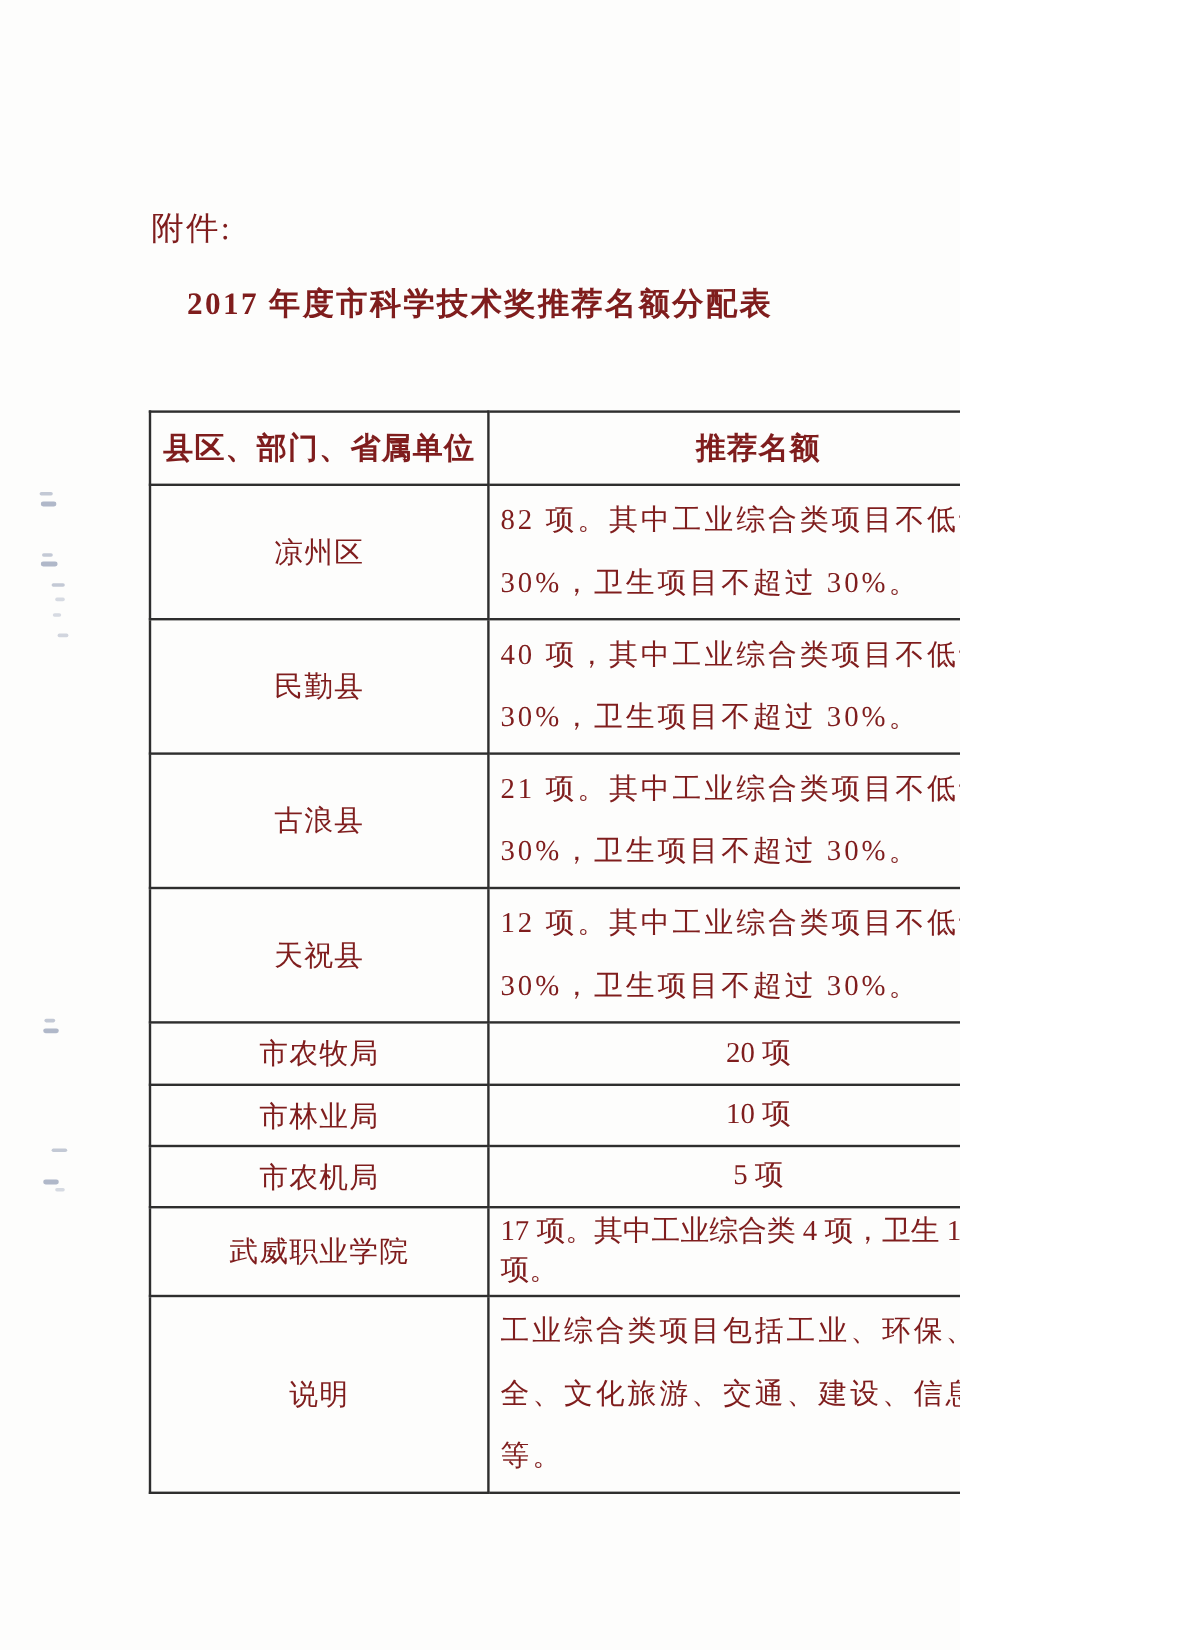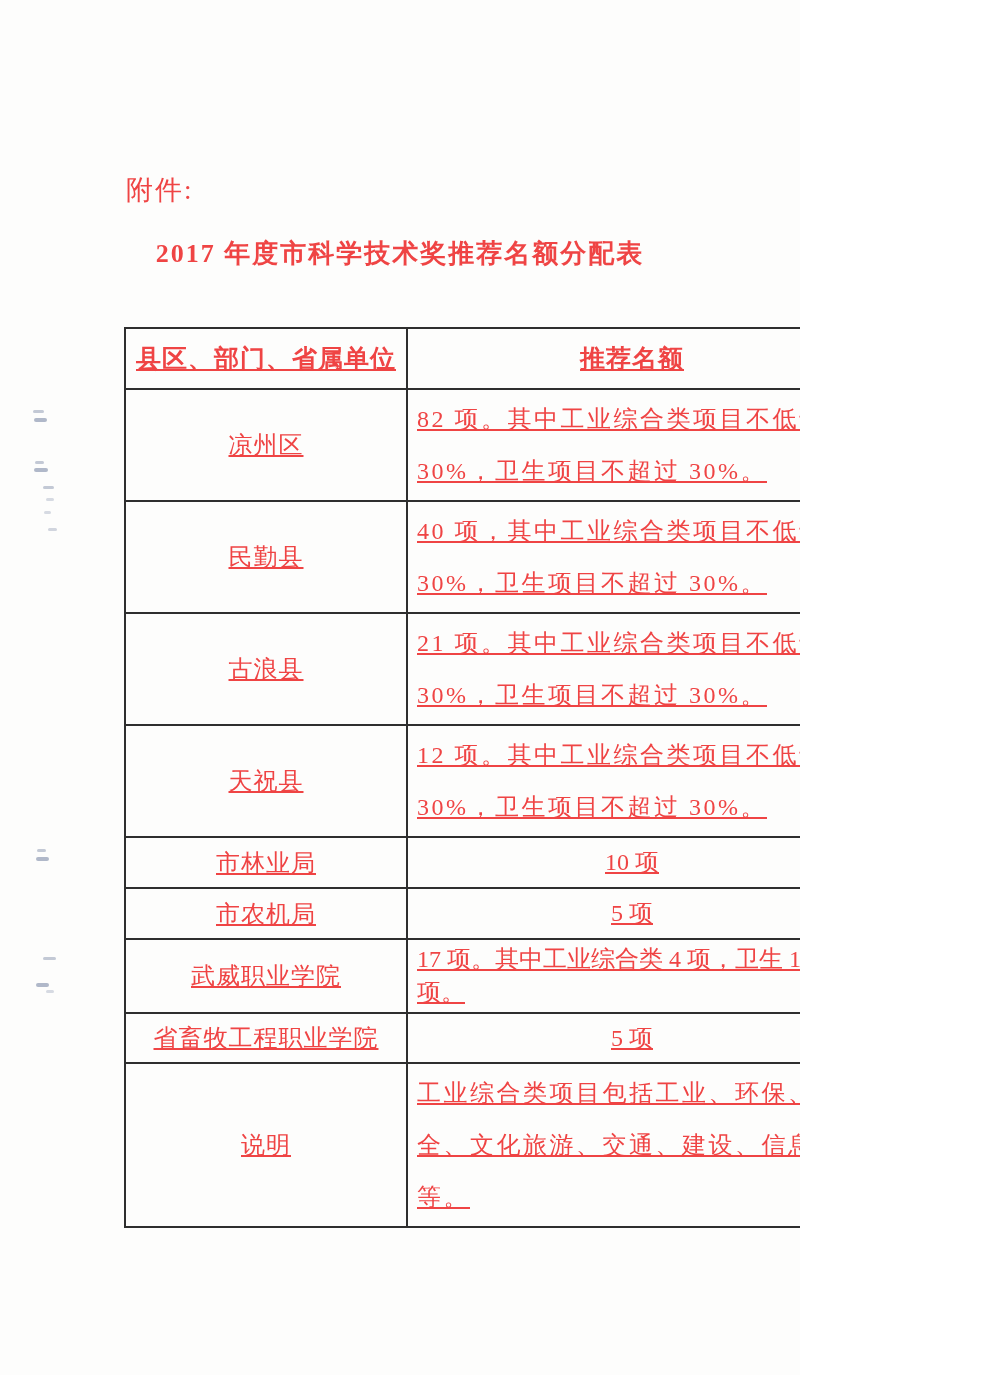--- a/index.html
+++ b/index.html
@@ -2,21 +2,21 @@
 <html><head>
 <meta charset="utf-8">
 <style>
   html, body { margin: 0; padding: 0; background: #ffffff; }
   .page {
     position: relative;
     width: 800px;
     height: 1375px;
     background: #fdfdfc;
     font-family: "Liberation Serif", "DejaVu Serif", serif;
-    color: #ef4444;
+    color: #7f1d1d;
     overflow: hidden;
   }
   .attachment {
     position: absolute;
     left: 126px;
     top: 172px;
     font-size: 27px;
     letter-spacing: 2px;
   }
   .doc-title {
@@ -25,25 +25,24 @@
     right: 0;
     top: 236px;
     text-align: center;
     font-size: 26px;
     font-weight: bold;
     letter-spacing: 2px;
   }
   table.quota-table {
     position: absolute;
     left: 124px;
-    top: 327px;
+    top: 342px;
     width: 732px;
     border-collapse: collapse;
     table-layout: fixed;
-    text-decoration: underline;
   }
   .quota-table col.c-unit  { width: 282px; }
   .quota-table col.c-quota { width: 450px; }
   .quota-table th, .quota-table td {
     border: 2px solid #2e2e2e;
     overflow: hidden;
   }
   .quota-table thead th {
     height: 57px;
     font-size: 25px;
@@ -112,35 +111,35 @@
           <td class="quota long note">40 项，其中工业综合类项目不低于 30%，卫生项目不超过 30%。</td>
         </tr>
         <tr style="height: 66px;">
           <td class="unit">古浪县</td>
           <td class="quota long note">21 项。其中工业综合类项目不低于 30%，卫生项目不超过 30%。</td>
         </tr>
         <tr style="height: 66px;">
           <td class="unit">天祝县</td>
           <td class="quota long note">12 项。其中工业综合类项目不低于 30%，卫生项目不超过 30%。</td>
         </tr>
+        <tr style="height: 52px;">
+          <td class="unit">市农牧局</td>
+          <td class="quota">20 项</td>
+        </tr>
         <tr style="height: 51px;">
           <td class="unit">市林业局</td>
           <td class="quota">10 项</td>
         </tr>
         <tr style="height: 51px;">
           <td class="unit">市农机局</td>
           <td class="quota">5 项</td>
         </tr>
         <tr style="height: 52px;">
           <td class="unit">武威职业学院</td>
           <td class="quota long">17 项。其中工业综合类 4 项，卫生 13 项。</td>
-        </tr>
-        <tr style="height: 50px;">
-          <td class="unit">省畜牧工程职业学院</td>
-          <td class="quota">5 项</td>
         </tr>
         <tr style="height: 119px;">
           <td class="unit">说明</td>
           <td class="quota long note">工业综合类项目包括工业、环保、安全、文化旅游、交通、建设、信息等。</td>
         </tr>
       </tbody>
   </table>
 
   <div class="page-number">—7—</div>
 

